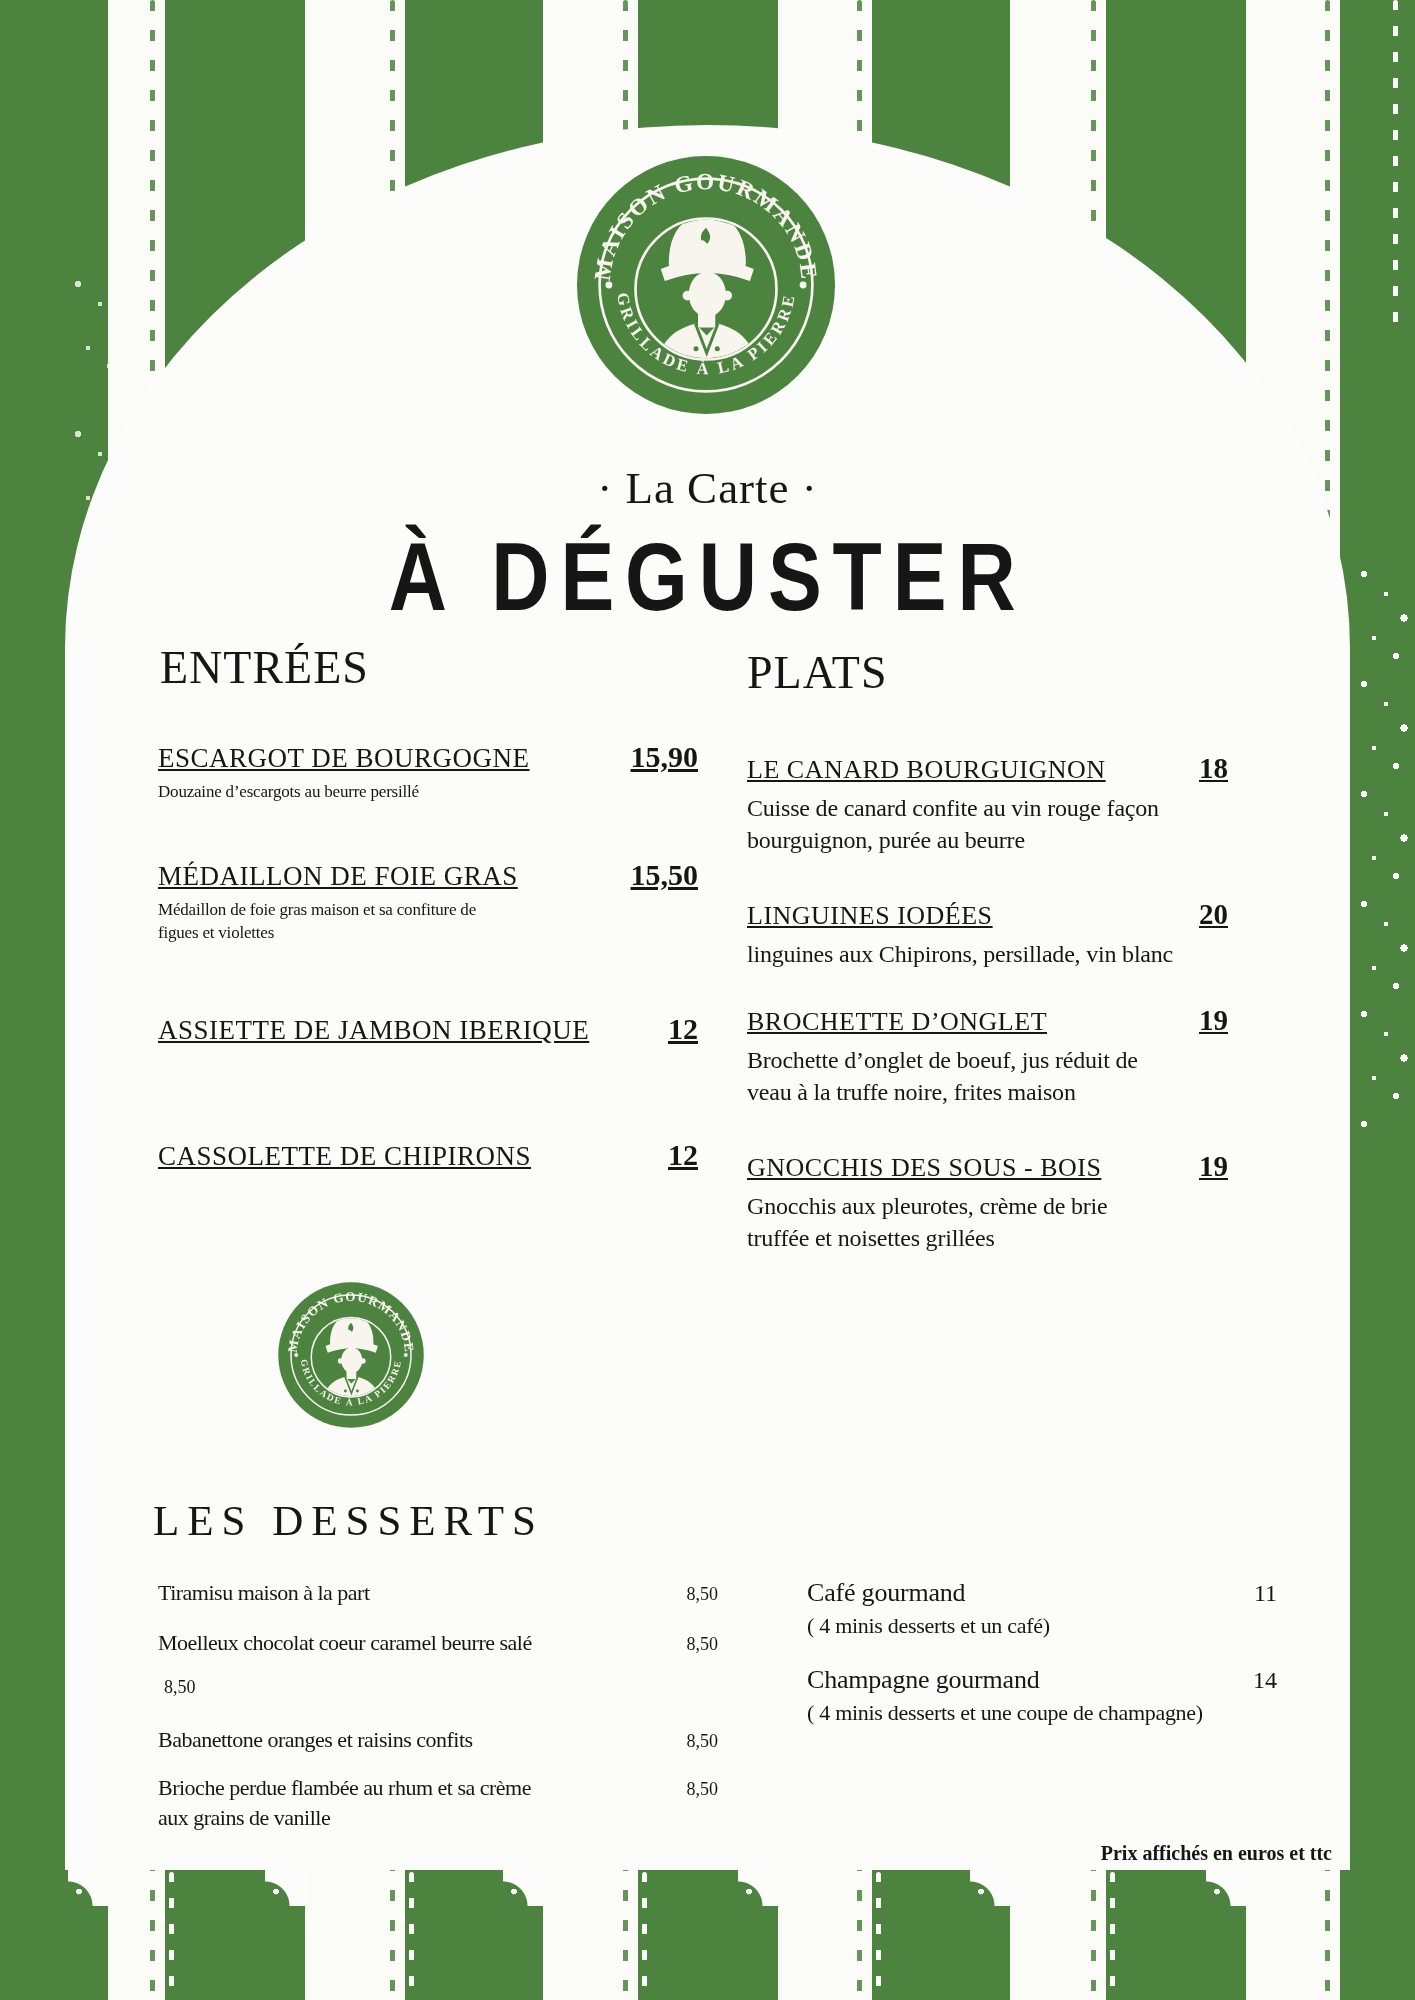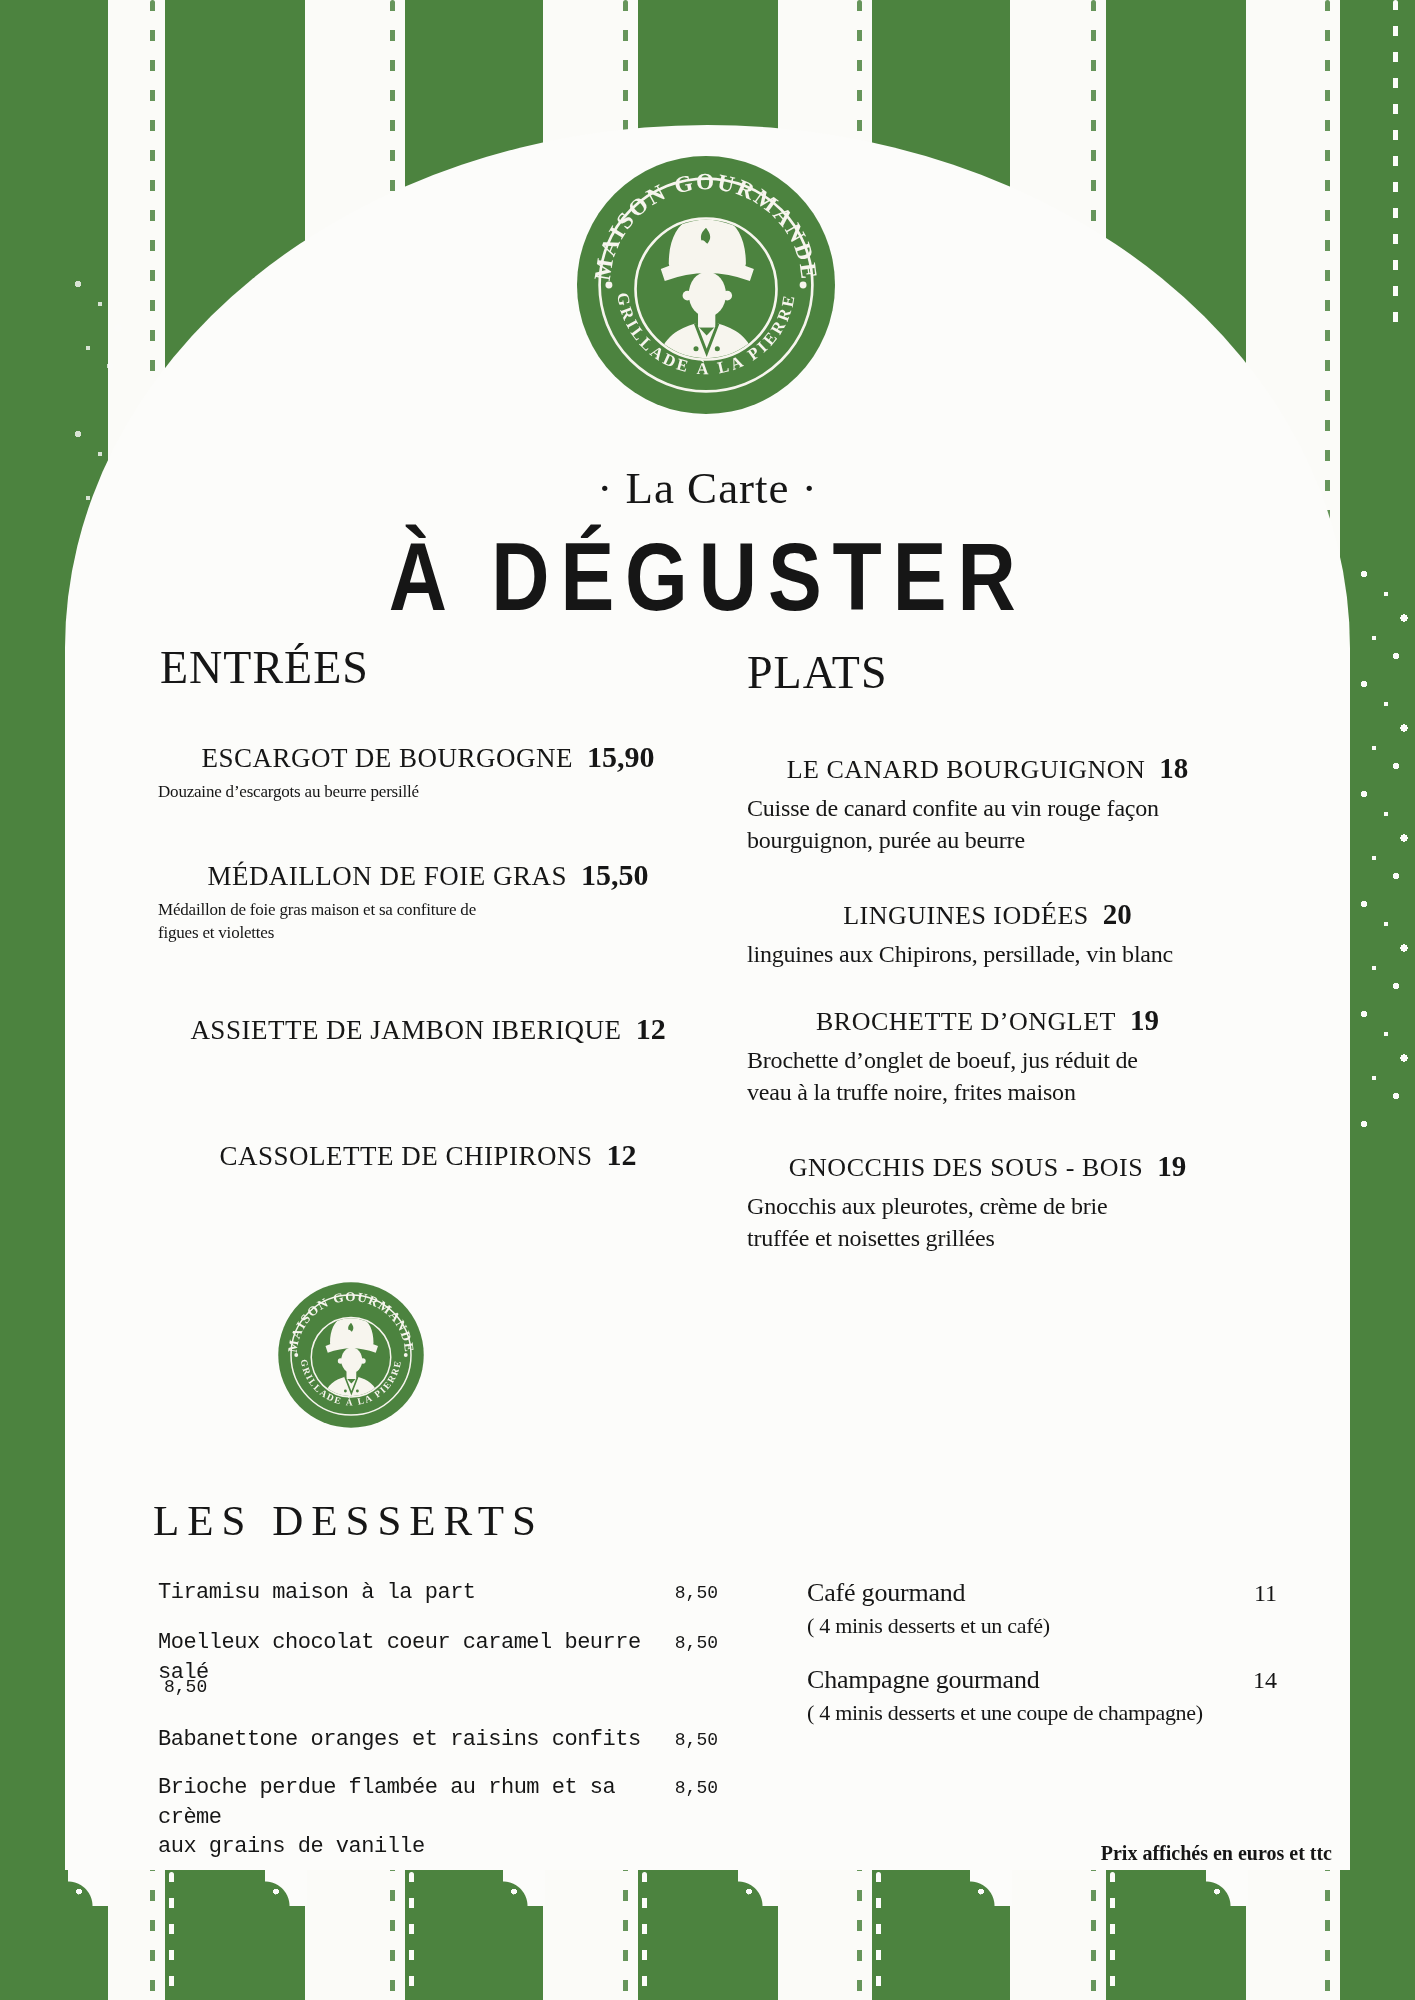--- a/index.html
+++ b/index.html
@@ -60,32 +60,32 @@
   .title{position:absolute;left:0;right:0;top:522px;text-align:center;
          font-family:"Liberation Sans",sans-serif;font-weight:700;font-size:96px;}
   .title .tx{display:inline-block;transform:scaleX(.84);transform-origin:50% 50%;letter-spacing:13px;}
 
   .sec-h{position:absolute;font-size:46px;letter-spacing:1px;}
   .sec-h-entrees{left:160px;top:641px;}
   .sec-h-plats{left:747px;top:646px;}
   .desserts-h{position:absolute;left:153px;top:1496px;font-size:43px;letter-spacing:8px;}
 
   .item{position:absolute;}
-  .item .row{display:flex;align-items:baseline;justify-content:center;}
+  .item .row{display:flex;align-items:baseline;justify-content:space-between;text-decoration:underline;}
   .iname{font-size:27px;letter-spacing:.5px;}
   .iprice{font-weight:700;font-size:30px;white-space:nowrap;margin-left:14px;}
   .idesc{font-size:17px;line-height:1.33;white-space:pre-line;margin-top:7px;letter-spacing:-.2px;width:560px;}
   .entree{left:158px;width:540px;}
   .plat{left:747px;width:481px;}
   .plat .iname{font-size:26px;}
   .plat .iprice{font-size:29px;}
   .plat .idesc{font-size:24px;width:545px;margin-top:8px;}
 
   .dl-item{position:absolute;left:158px;width:560px;}
-  .dl-item .row{display:flex;align-items:baseline;justify-content:space-between;font-family:Liberation Mono, monospace;}
+  .dl-item .row{display:flex;align-items:baseline;justify-content:space-between;}
   .dname{font-size:22px;letter-spacing:-.5px;white-space:pre-line;line-height:1.35;flex:1 1 auto;}
   .dprice{font-size:18px;white-space:nowrap;margin-left:6px;}
   .dr-item{position:absolute;left:807px;width:470px;}
   .dr-item .row{display:flex;align-items:baseline;justify-content:space-between;}
   .drname{font-size:26px;letter-spacing:-.2px;}
   .drnote{font-size:22px;letter-spacing:-.3px;margin-top:5px;}
   .drprice{font-size:24px;white-space:nowrap;margin-left:14px;}
 
   .footnote{position:absolute;left:1000px;width:332px;top:1842px;text-align:right;
             font-size:20px;font-weight:600;}

